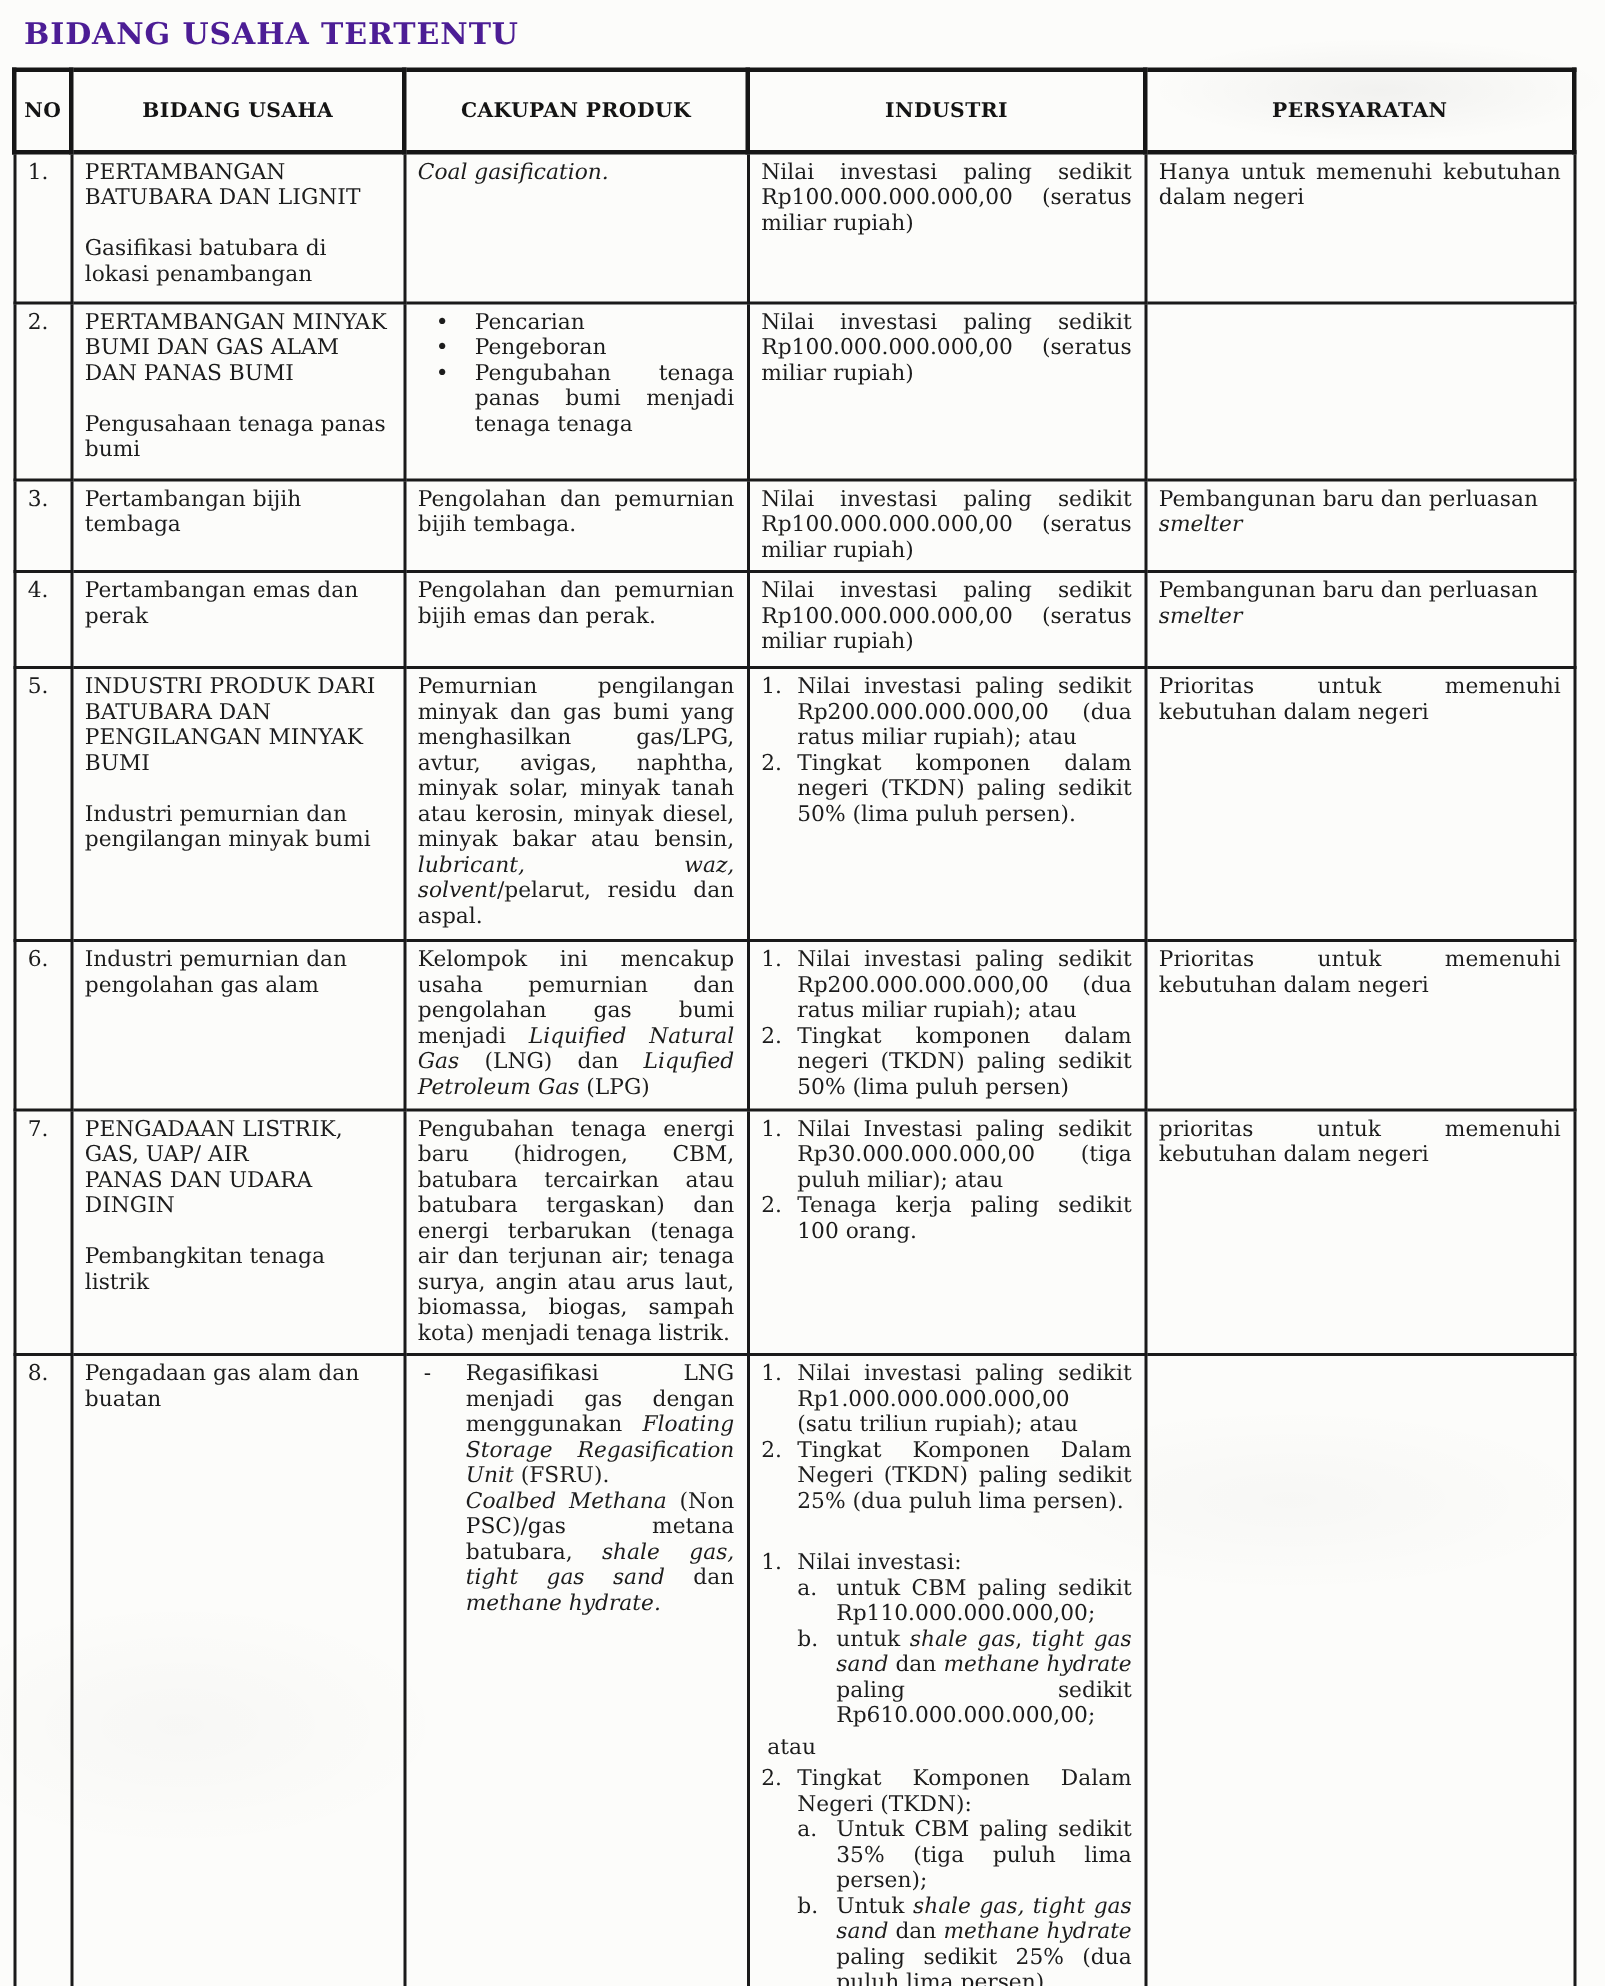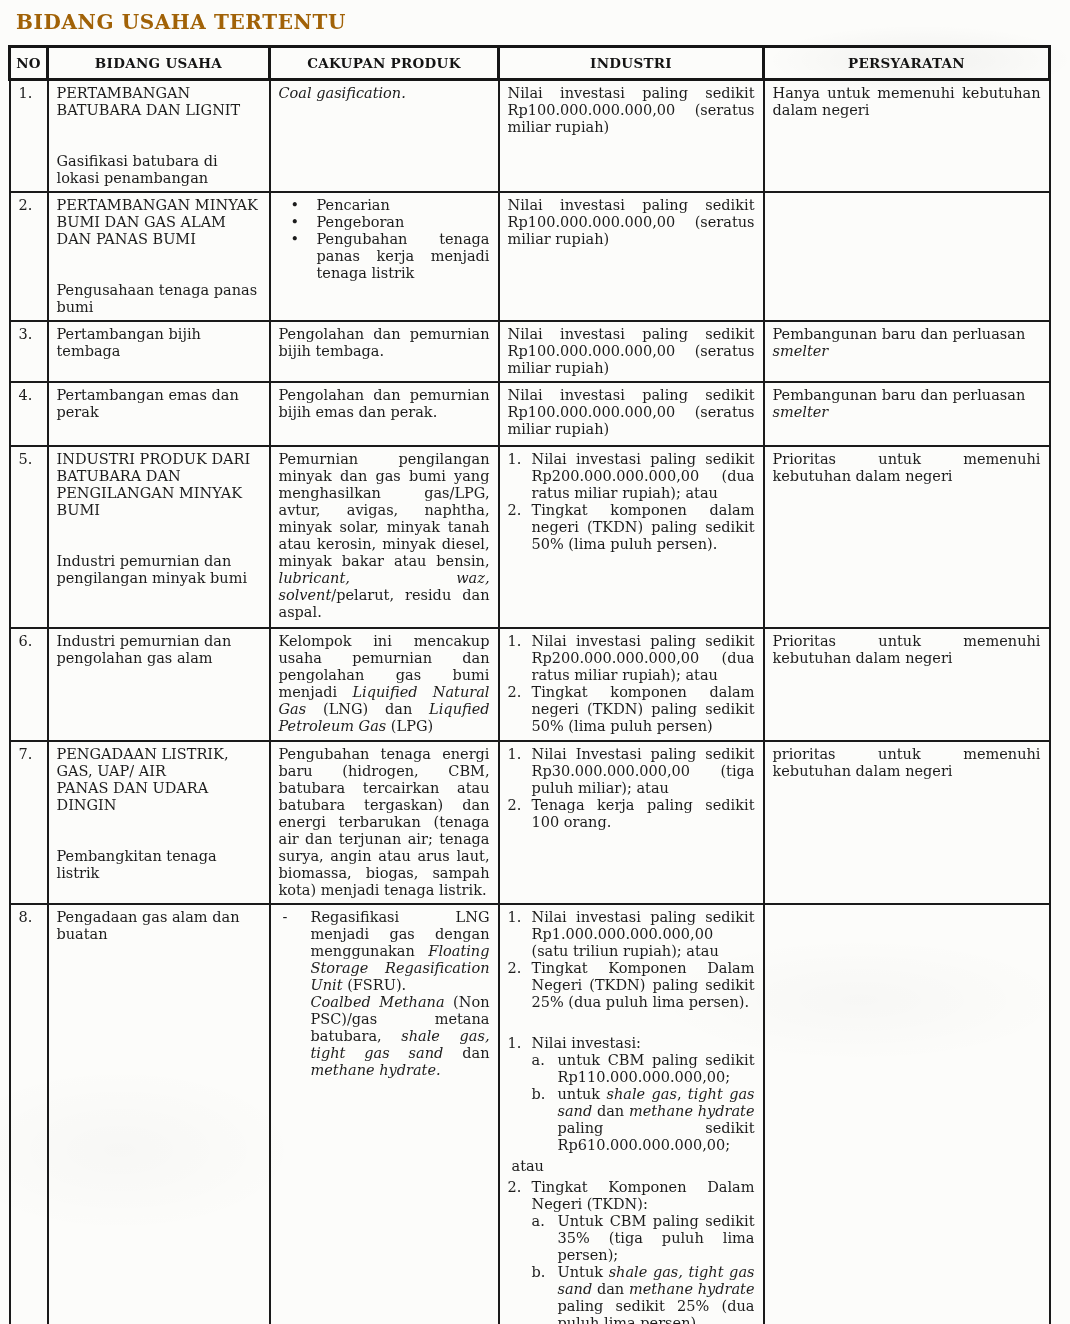--- a/index.html
+++ b/index.html
@@ -11,41 +11,41 @@
     background:
       radial-gradient(220px 50px at 920px 60px, rgba(0,0,0,0.045), transparent 70%),
       radial-gradient(300px 90px at 860px 1000px, rgba(0,0,0,0.02), transparent 70%),
       radial-gradient(260px 120px at 120px 1150px, rgba(0,0,0,0.02), transparent 70%),
       #fcfcfa;
     overflow: hidden;
   }
   .page { padding: 8px 14px 0 8px; }
   .doc-title {
     font-size: 20px; font-weight: bold; letter-spacing: 0.6px;
-    margin: 2px 0 11px 8px; color: #a16207;
+    margin: 2px 0 11px 8px; color: #4c1d95;
   }
   table.biz {
     border-collapse: collapse; table-layout: fixed;
     width: 1040px; background: transparent;
   }
   table.biz th {
     border: 3px solid #161616;
     font-size: 13.5px; font-weight: bold; letter-spacing: 0.3px;
     text-align: center; vertical-align: middle;
-    padding: 7px 2px; color: #141414;
+    padding: 18px 2px; color: #141414;
   }
   table.biz td {
     border: 2px solid #1a1a1a;
     vertical-align: top; text-align: left;
     padding: 4px 8px 4px 8px;
     font-size: 14.5px; line-height: 17px;
   }
   td.no { text-align: center; padding-left: 2px; padding-right: 2px; }
   .jt { text-align: justify; }
-  .gap-top { margin-top: 34px; }
+  .gap-top { margin-top: 17px; }
   .hardlines { white-space: pre-line; }
   
   .oli { display: flex; }
   .oli .n { flex: 0 0 24px; }
   .oli .b { flex: 1; text-align: justify; }
   
   .oli.sub .n { flex: 0 0 26px; }
   
   .bul { display: flex; margin-left: 12px; }
   .bul .m { flex: 0 0 26px; }
@@ -115,21 +115,21 @@
           <div class="bul">
             <span class="m">•</span>
             <span class="b">Pencarian</span>
           </div>
           <div class="bul">
             <span class="m">•</span>
             <span class="b">Pengeboran</span>
           </div>
           <div class="bul">
             <span class="m">•</span>
-            <span class="b">Pengubahan tenaga panas kerja menjadi tenaga listrik</span>
+            <span class="b">Pengubahan tenaga panas bumi menjadi tenaga tenaga</span>
           </div>
         </td>
         <td>
           <div class="jt">Nilai investasi paling sedikit Rp100.000.000.000,00 (seratus miliar rupiah)</div>
         </td>
         <td>
           <div class="jt"></div>
         </td>
       </tr>
 

